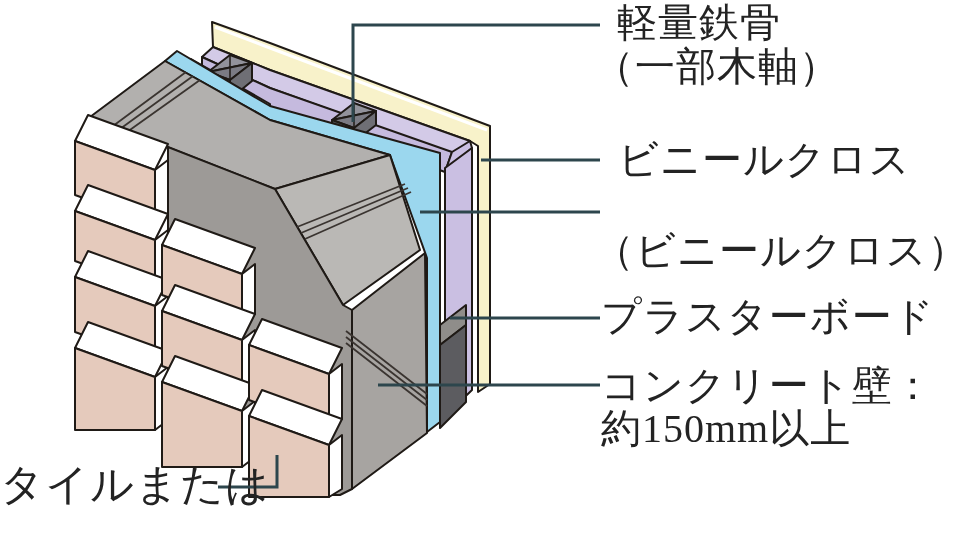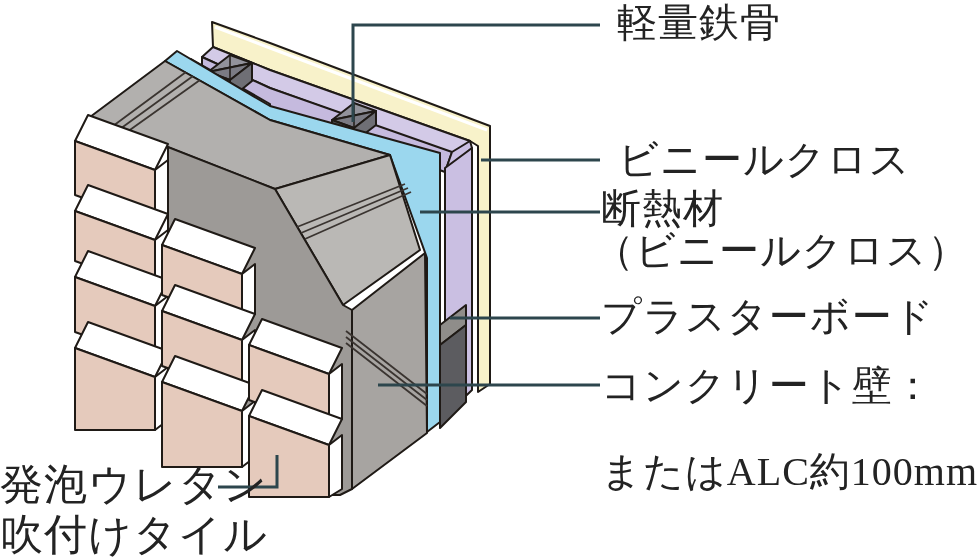--- a/index.html
+++ b/index.html
@@ -134,22 +134,21 @@
       <polyline class="leader" points="353,122 353,25 600,25"></polyline>
       <polyline class="leader" points="481,160 600,160"></polyline>
       <polyline class="leader" points="420,212 600,212"></polyline>
       <polyline class="leader" points="450,318 600,318"></polyline>
       <polyline class="leader" points="378,385 600,385"></polyline>
       <polyline class="leader" points="277,455 277,487 218,487"></polyline>
     </g>
   </svg>
 
   <div class="lbl" style="left:617px;top:2px">軽量鉄骨</div>
+  <div class="lbl" style="left:594px;top:46px">（一部木軸）</div>
   <div class="lbl" style="left:618px;top:139px">ビニールクロス</div>
-  <div class="lbl" style="left:601px;top:188px">断熱材</div>
   <div class="lbl" style="left:594px;top:230px">（ビニールクロス）</div>
   <div class="lbl" style="left:601px;top:365px">コンクリート壁：</div>
   <div class="lbl" style="left:601px;top:296px">プラスターボード</div>
-  <div class="lbl" style="left:601px;top:451px">またはALC約100mm</div>
-  <div class="lbl big" style="left:0px;top:462px">発泡ウレタン</div>
-  <div class="lbl big" style="left:0px;top:512px">吹付けタイル</div>
+  <div class="lbl" style="left:601px;top:408px">約150mm以上</div>
+  <div class="lbl big" style="left:0px;top:462px">タイルまたは</div>
 
 </div>
 
 </body></html>

